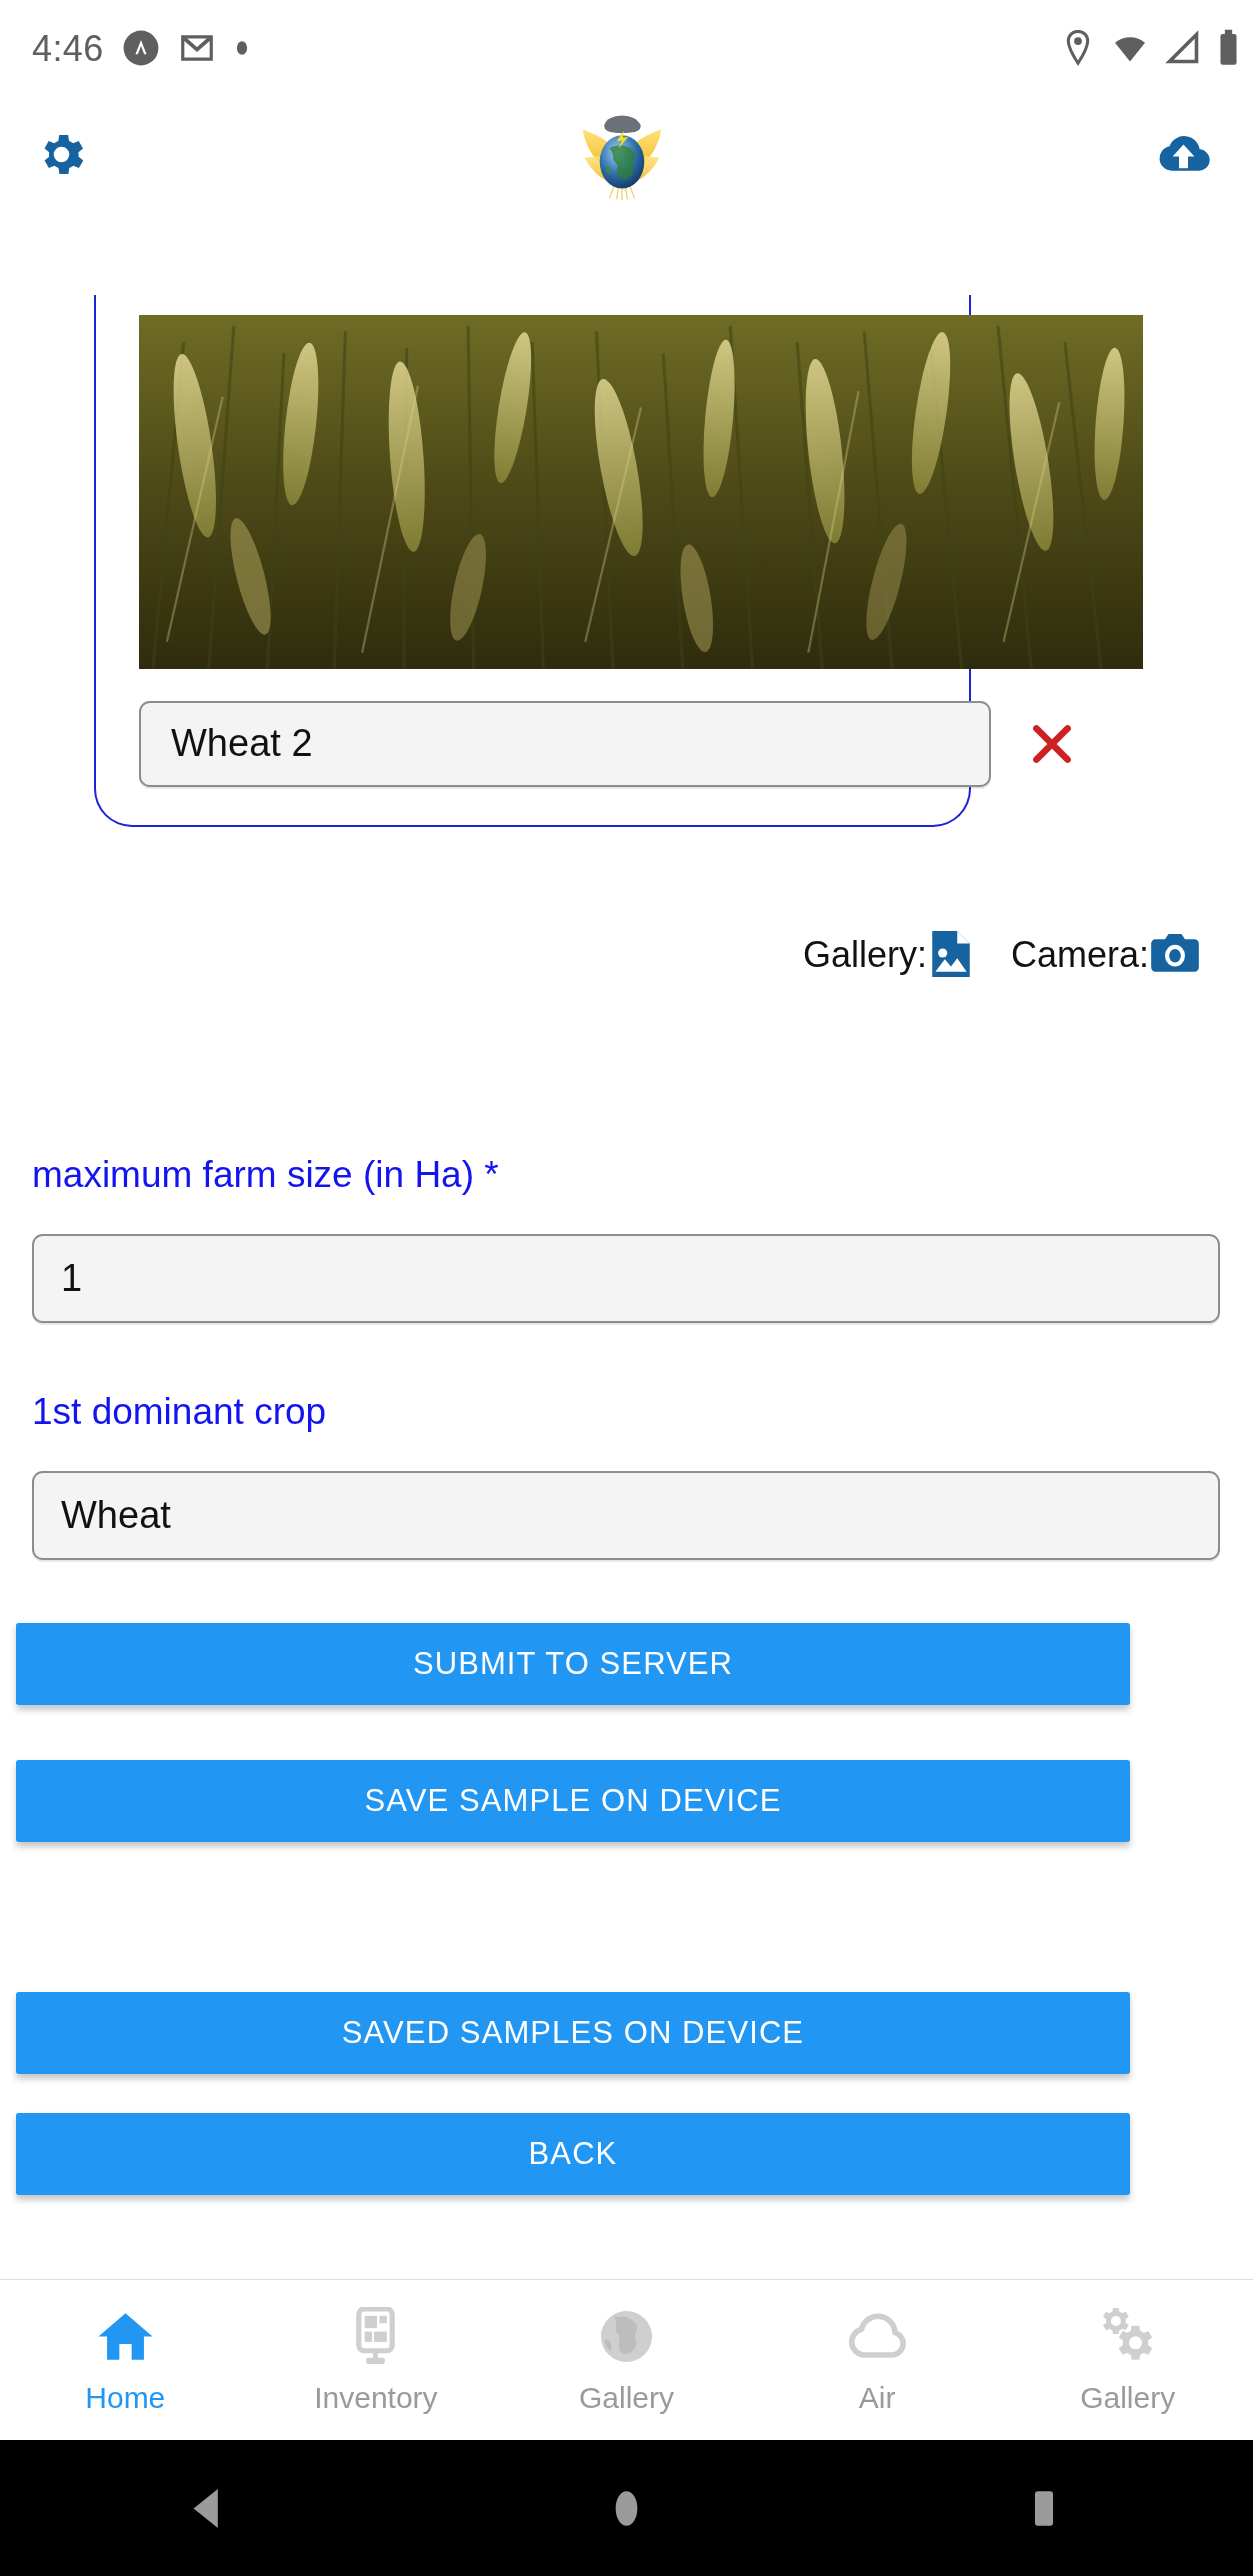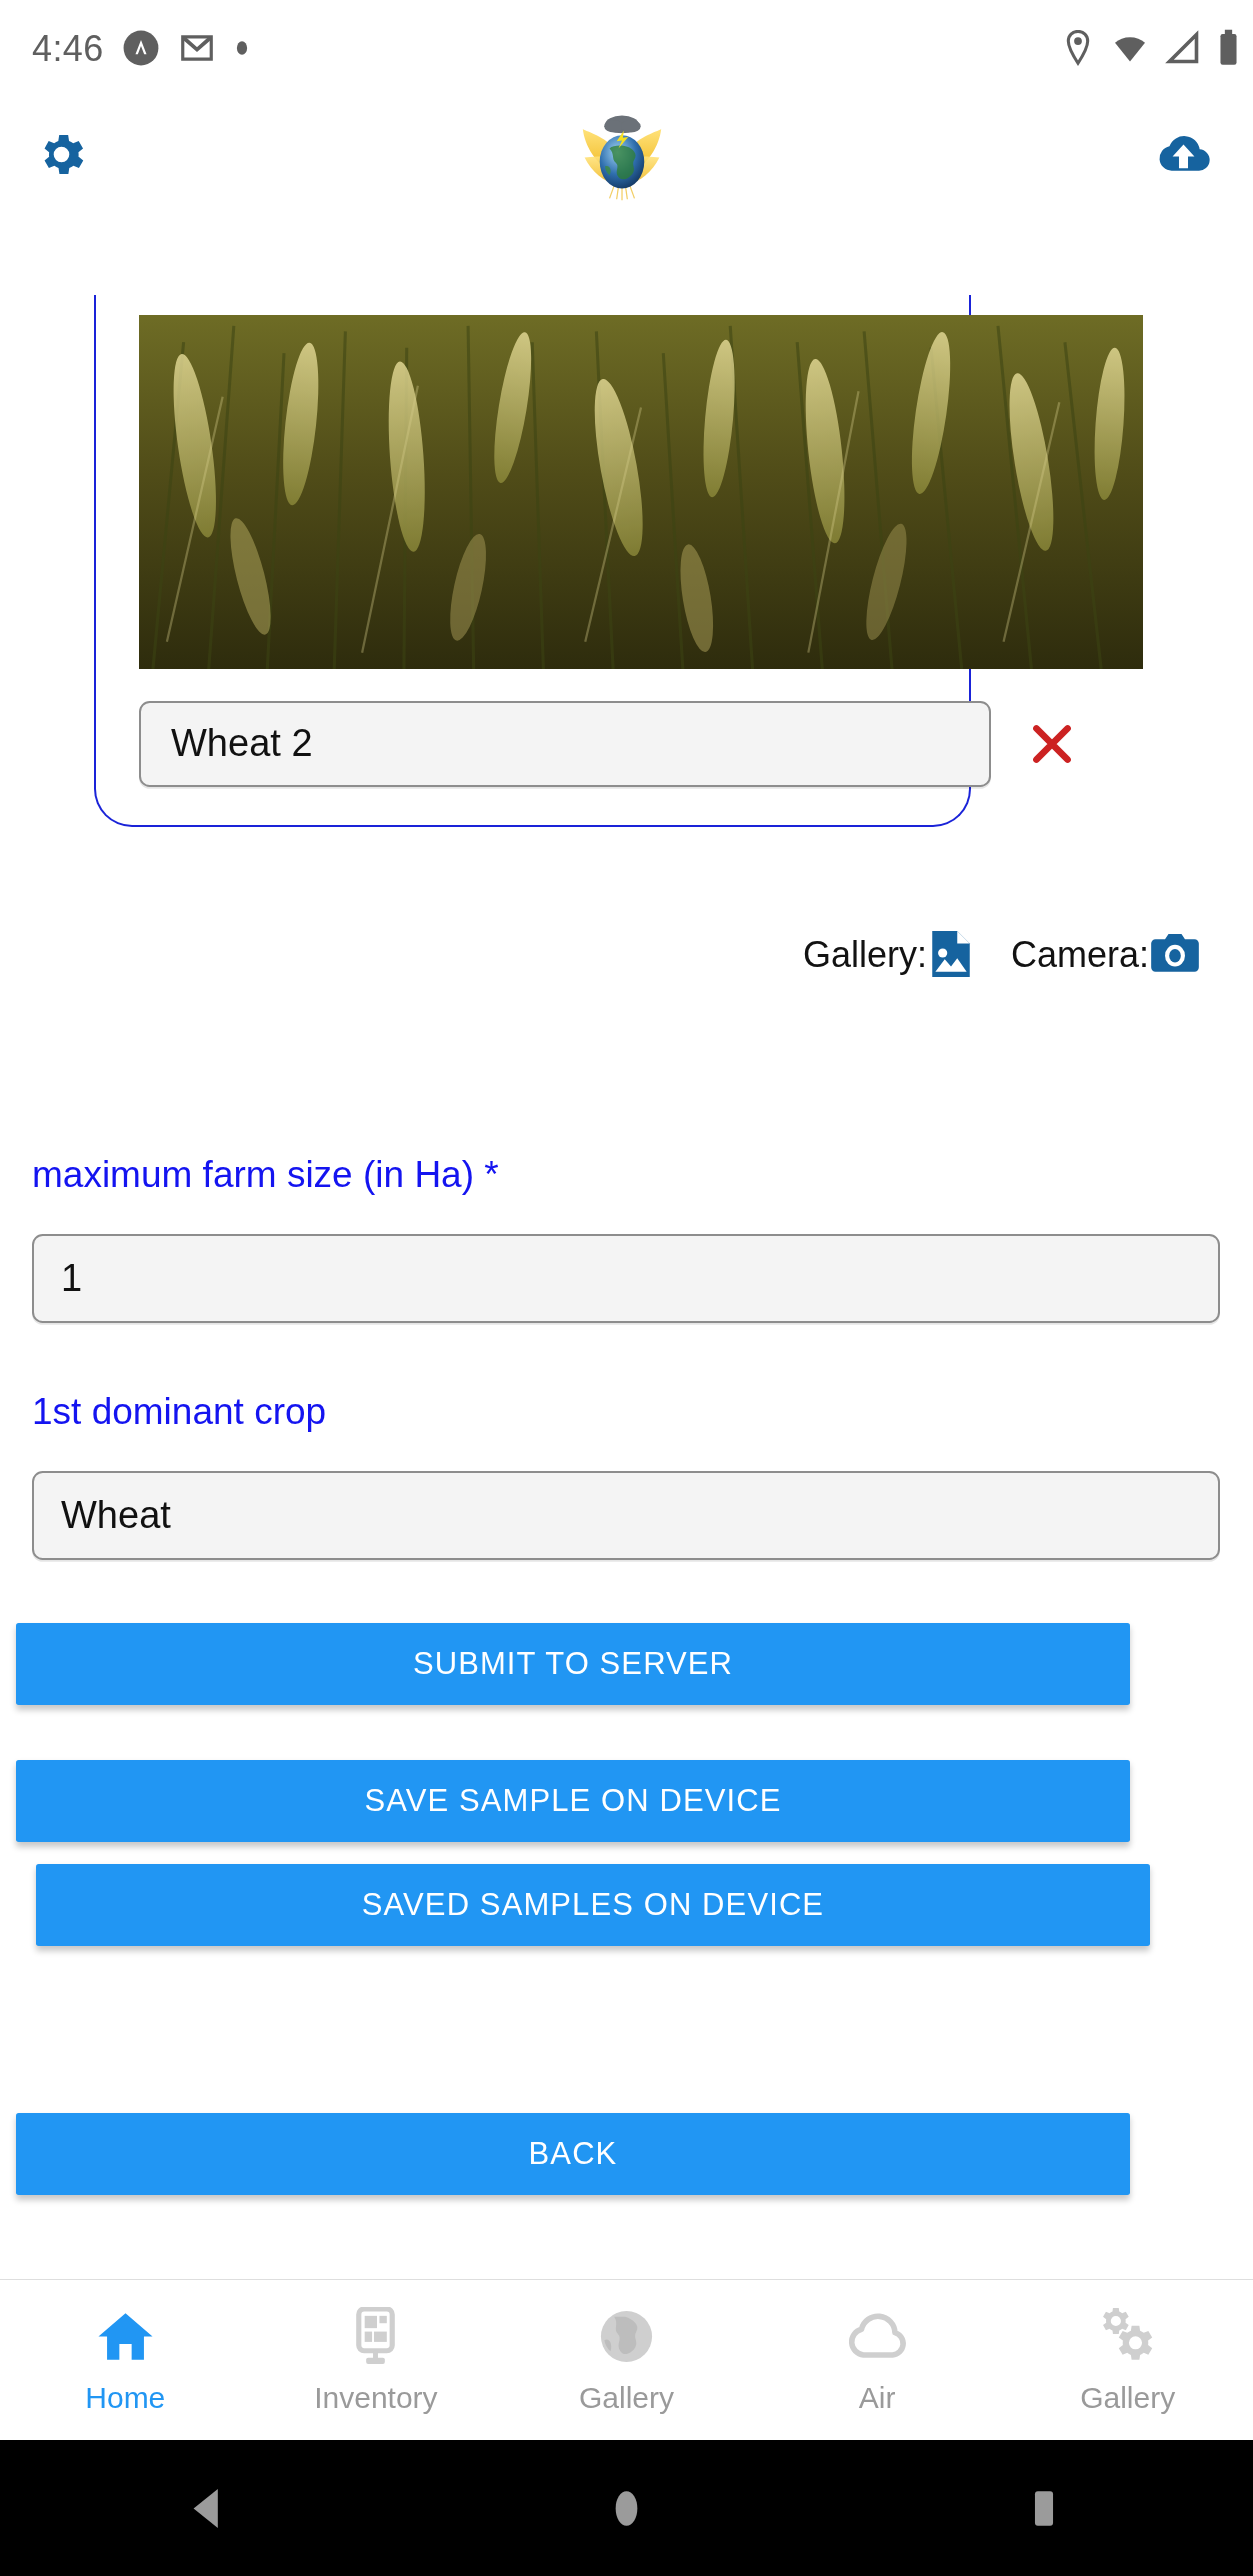--- a/index.html
+++ b/index.html
@@ -315,21 +315,21 @@
   </div>
 
   <div class="field-label" style="top:1154px;">maximum farm size (in Ha) *</div>
   <div class="field-box" style="top:1234px;" title="maximum farm size (in Ha)">1</div>
 
   <div class="field-label" style="top:1391px;">1st dominant crop</div>
   <div class="field-box" style="top:1471px;" title="1st dominant crop">Wheat</div>
 
   <div class="btn" style="top:1623px;">SUBMIT TO SERVER</div>
   <div class="btn" style="top:1760px;">SAVE SAMPLE ON DEVICE</div>
-  <div class="btn" style="top:1864px;margin-left:20px;">SAVED SAMPLES ON DEVICE</div>
+  <div class="btn" style="top:1992px;">SAVED SAMPLES ON DEVICE</div>
   <div class="btn" style="top:2113px;text-align:right;">BACK</div>
 
   <div class="bottomnav">
 
     <div class="nav-item active">
       <span class="nav-ico">
         <svg width="59" height="55" viewBox="0 0 24 22">
           <path d="M12 1.5 L23 11 L19.5 11 L19.5 20.5 L14.5 20.5 L14.5 14 L9.5 14 L9.5 20.5 L4.5 20.5 L4.5 11 L1 11 Z" fill="#2196f3"></path>
         </svg>
       </span>

